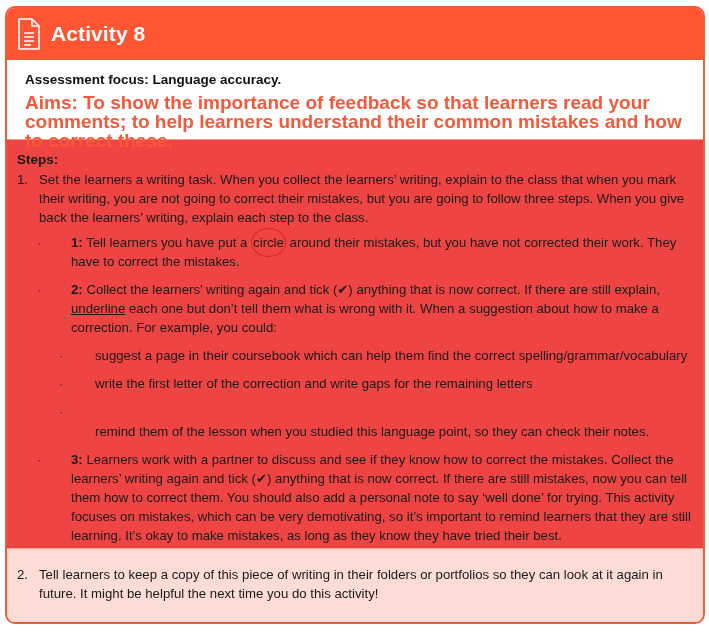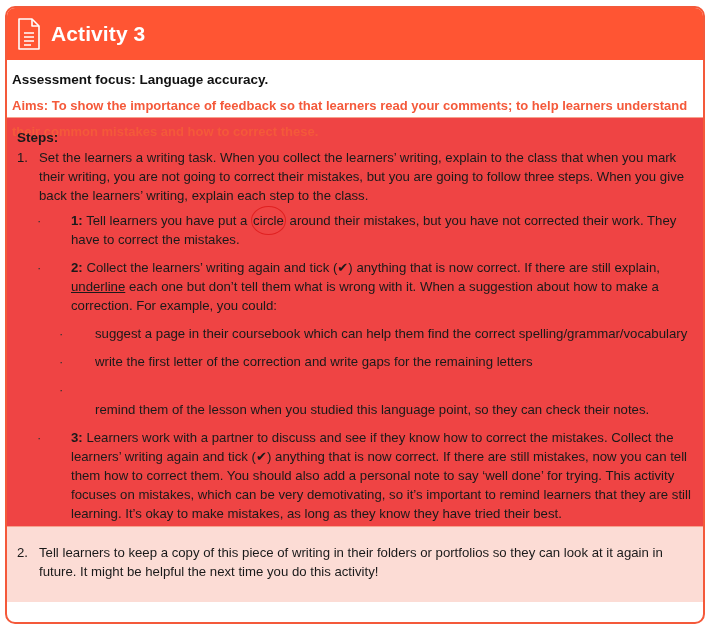--- a/index.html
+++ b/index.html
@@ -3,23 +3,23 @@
 <meta charset="utf-8">
 <style>
   html, body { margin: 0; padding: 0; background: #ffffff; }
   body { width: 709px; height: 639px; position: relative; overflow: hidden;
          font-family: "Liberation Sans", sans-serif; color: #1a1a1a; }
   .card { position: absolute; left: 5px; top: 6px; width: 700px; height: 618px;
           border: 2px solid #f4593a; border-radius: 10px; box-sizing: border-box; overflow: hidden; background: #fff; }
   .header { height: 52px; background: #ff5533; display: flex; align-items: center; padding-left: 10px; }
   .header .icon { width: 24px; height: 32px; margin-right: 10px; }
   .header .title { color: #ffffff; font-weight: bold; font-size: 21px; letter-spacing: 0.1px; }
-  .focus { padding: 12px 10px 10px 5px; height: 58px; box-sizing: border-box; border-bottom: 1px solid #f7a28e; }
+  .focus { padding: 12px 10px 10px 18px; height: 80px; box-sizing: border-box; border-bottom: 1px solid #f7a28e; }
   .focus .label { font-weight: bold; font-size: 13.5px; color: #111; margin-bottom: 6px; }
-  .focus .aims { font-weight: bold; font-size: 13px; color: #f4593a; line-height: 26px; }
+  .focus .aims { font-weight: bold; font-size: 19px; color: #f4593a; line-height: 19px; }
   .steps { background: #ef4444; padding: 12px 10px 0 10px; height: 409px; box-sizing: border-box; border-bottom: 1px solid #f7a28e; }
   .steps .heading { font-weight: bold; font-size: 13.5px; margin-bottom: 3px; }
   .step-item { display: flex; font-size: 13.2px; line-height: 19px; }
   .step-num { width: 22px; flex: 0 0 22px; }
   .step-text { flex: 1; }
   .sub-list { margin-top: 6px; }
   .sub { display: flex; font-size: 13.2px; line-height: 19px; margin-bottom: 9px; }
   .bullet { width: 22px; flex: 0 0 22px; padding-left: 20px; color: #333; }
   .sub .txt { flex: 1; }
   .sub2 { display: flex; font-size: 13.2px; line-height: 19px; margin-bottom: 9px; padding-left: 22px; }
@@ -35,21 +35,21 @@
 <div class="card">
   <div class="header">
     <svg class="icon" viewBox="0 0 24 32">
       <path d="M2 1 H15 L22 8 V31 H2 Z" fill="none" stroke="#ffffff" stroke-width="1.6" stroke-linejoin="round"></path>
       <path d="M15 1 V8 H22" fill="none" stroke="#ffffff" stroke-width="1.6" stroke-linejoin="round"></path>
       <line x1="7" y1="15" x2="17" y2="15" stroke="#ffffff" stroke-width="1.5"></line>
       <line x1="7" y1="19" x2="17" y2="19" stroke="#ffffff" stroke-width="1.5"></line>
       <line x1="7" y1="23" x2="17" y2="23" stroke="#ffffff" stroke-width="1.5"></line>
       <line x1="7" y1="27" x2="14" y2="27" stroke="#ffffff" stroke-width="1.5"></line>
     </svg>
-    <span class="title">Activity 3</span>
+    <span class="title">Activity 8</span>
   </div>
 
   <div class="focus">
     <div class="label">Assessment focus: Language accuracy.</div>
     <div class="aims">Aims: To show the importance of feedback so that learners read your comments; to help learners understand their common mistakes and how to correct these.</div>
   </div>
 
   <div class="steps">
     <div class="heading">Steps:</div>
 

